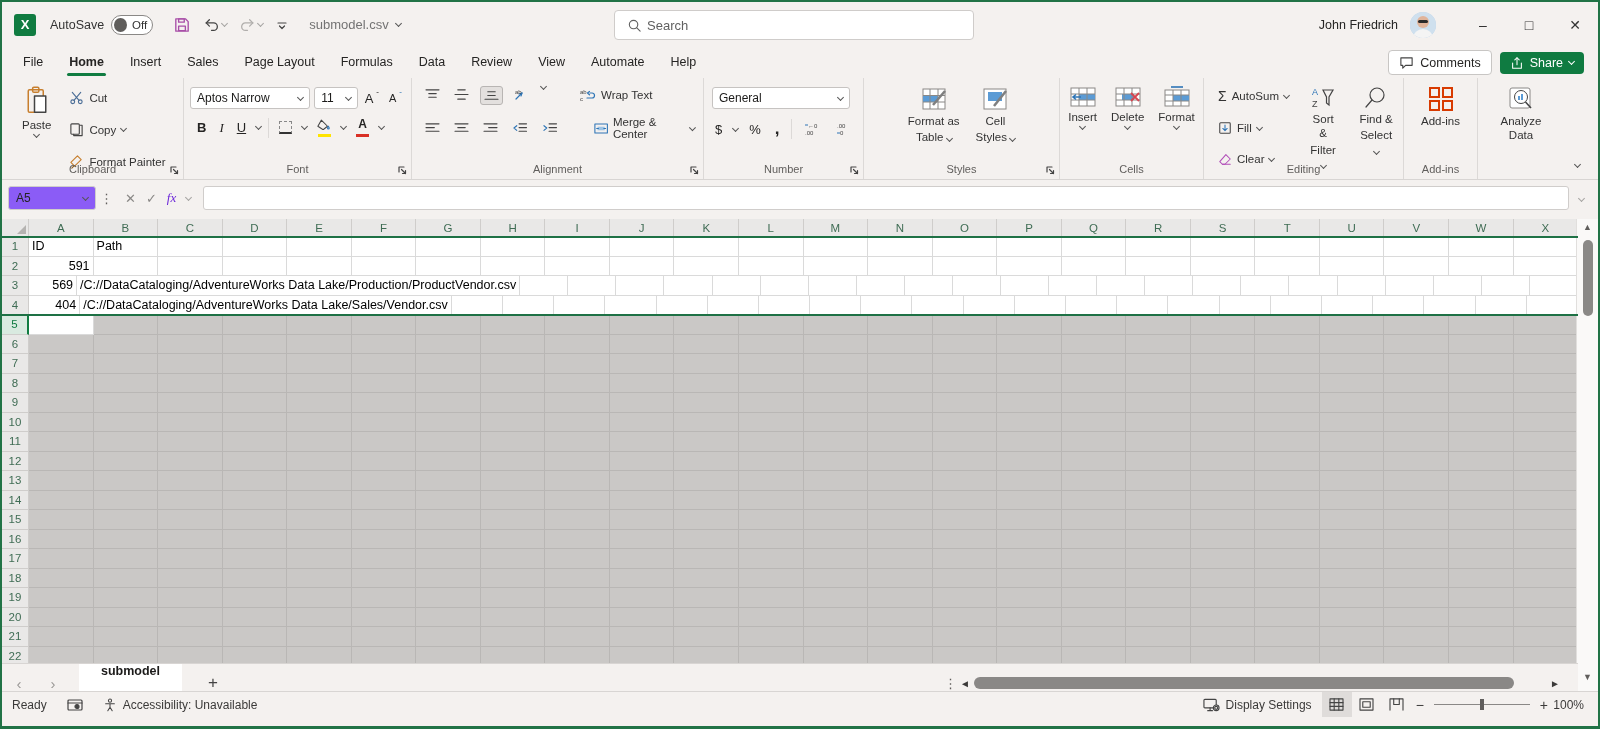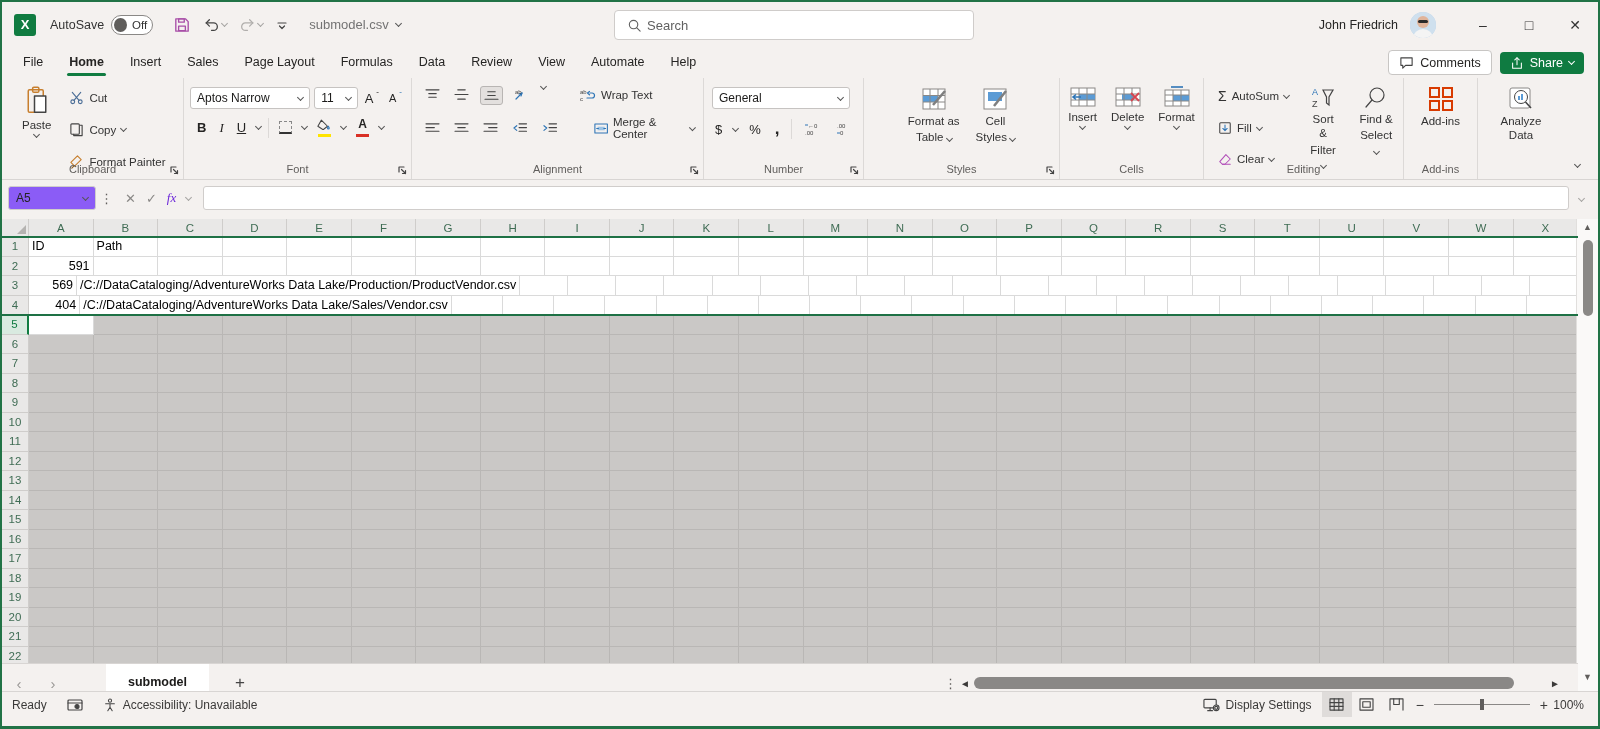--- a/index.html
+++ b/index.html
@@ -94,22 +94,22 @@
   .vscroll { position:absolute; right:0; top:217px; width:22px; height:480px; background:#faf9f8;
              border-left:1px solid #e1dfdd; display:flex; flex-direction:column; align-items:center; }
   .varrow { height:16px; display:flex; align-items:center; justify-content:center; color:#605e5c; font-size:9px; width:100%; }
   .vthumb { width:10px; height:76px; background:#8a8886; border-radius:6px; margin-top:5px; }
   .varrow.bottom { position:absolute; bottom:14px; }
 
   
   .tabbar { position:absolute; left:0; top:661px; width:1576px; height:39px; display:flex; align-items:center;
             background:#f4f1ef; border-top:1px solid #d8d5d3; }
   .navarr { width:34px; text-align:center; color:#9a9896; font-size:15px; }
-  .sheettab { height:100%; background:#fff; display:flex; align-items:center; padding:0 22px; font-weight:bold;
-              font-size:12.5px; color:#1b1a19; border-bottom:3px solid #107c41; margin-left:36px; }
+  .sheettab { height:100%; background:#fff; display:flex; align-items:flex-start; padding:0 22px; font-weight:bold;
+              font-size:12.5px; color:#1b1a19; border-bottom:3px solid #107c41; margin-left:9px; }
   .addsheet { font-size:17px; color:#444; padding:0 26px; }
   .hscroll { position:absolute; left:958px; right:18px; top:8px; height:22px; display:flex; align-items:center; gap:4px; }
   .hthumb { flex:1; height:12px; background:#8a8886; border-radius:7px; max-width:540px; }
   .harrow { color:#3b3a39; font-size:10px; }
 
   
   .statusbar { position:absolute; left:0; bottom:9px; right:0; height:26px; background:#f4f1ef;
                border-top:1px solid #d8d5d3; display:flex; align-items:center; font-size:12px; color:#3b3a39; }
   .sb-item { display:flex; align-items:center; gap:6px; padding:0 10px; height:100%; }
   .sb-right { margin-left:auto; display:flex; align-items:center; height:100%; }

